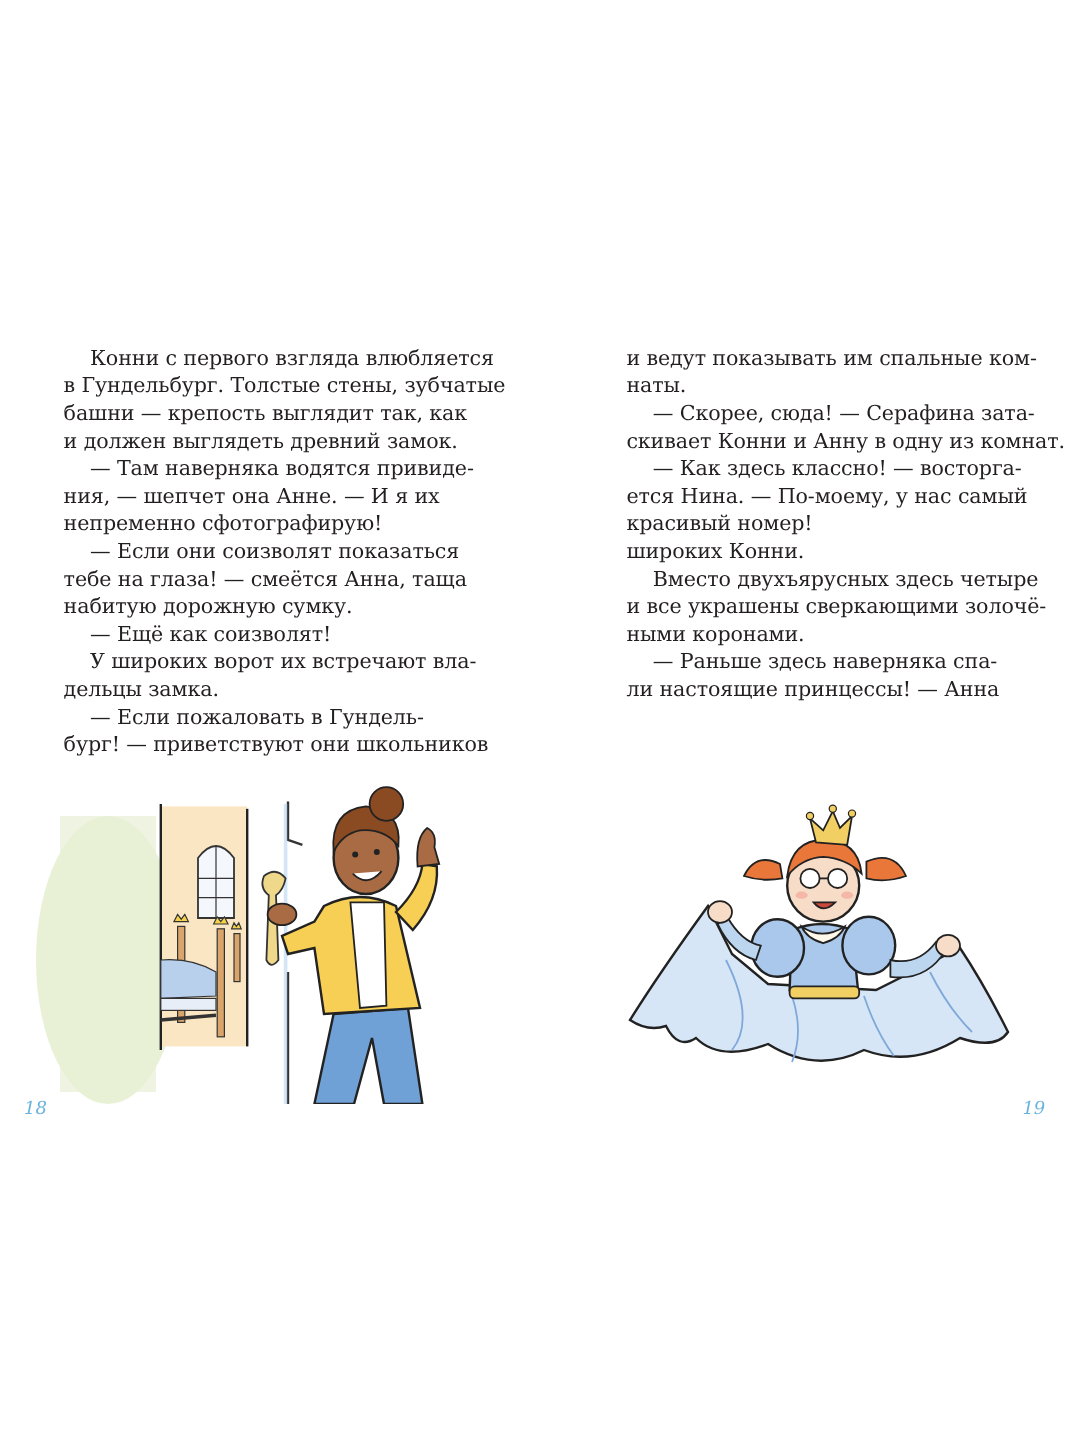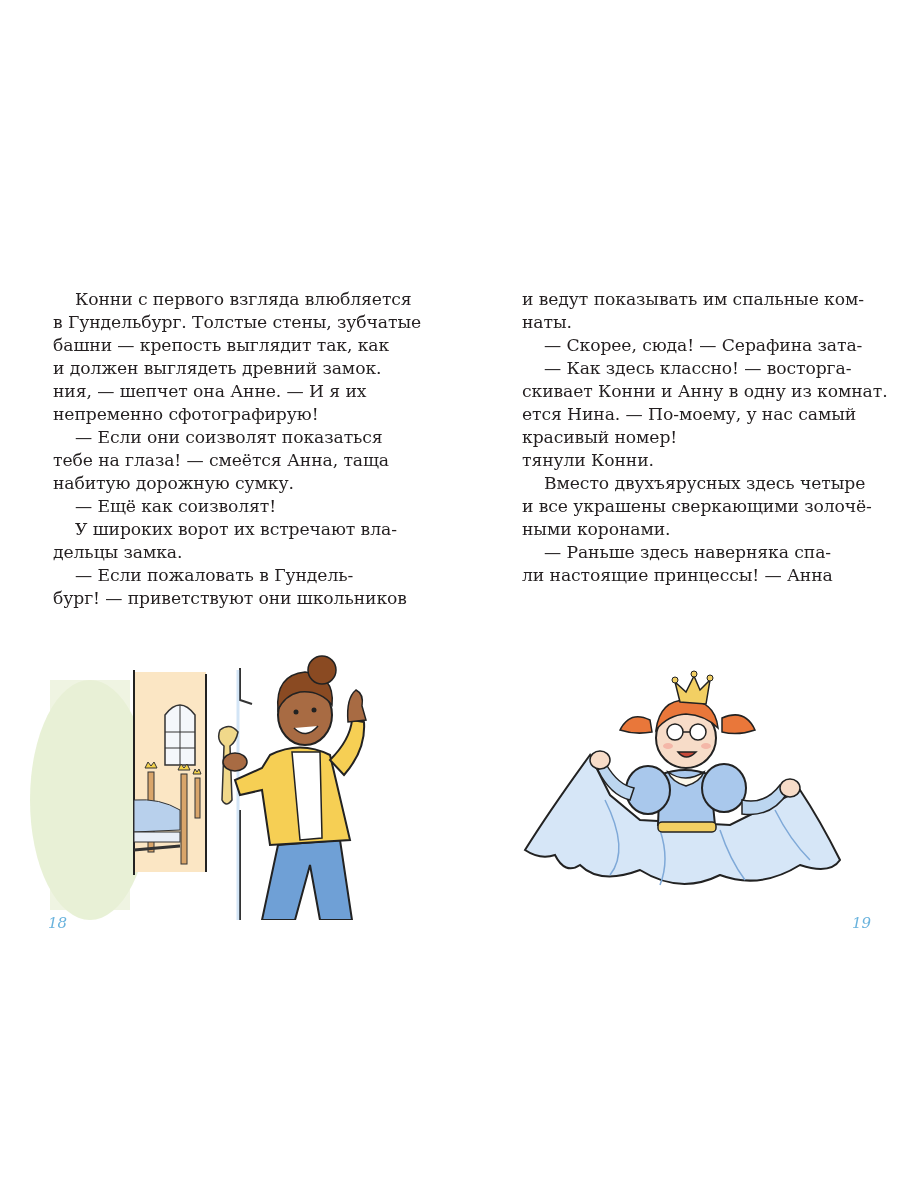--- a/index.html
+++ b/index.html
@@ -8,35 +8,36 @@
     .page { position: absolute; top: 0; height: 876px; }
     .page-left { left: 0; width: 450px; }
     .page-right { left: 450px; width: 450px; text-decoration: underline; }
     .text-col { position: absolute; top: 288px; width: 330px; font-size: 17.2px; line-height: 23px; letter-spacing: -0.1px; }
     .page-left .text-col { left: 53px; }
     .page-right .text-col { left: 72px; }
     .line { display: block; white-space: nowrap; height: 23px; }
     .line.indent { padding-left: 22px; }
     .page-num { position: absolute; top: 914px; font-family: "DejaVu Serif", serif; font-style: italic;
                 font-size: 15px; color: #6ab3dd; }
-    .page-left .page-num { left: 48px; }
+    .page-left .page-num { left: 20px; }
     .page-right .page-num { left: 402px; }
     .illus { position: absolute; }
     .illus-left { left: 30px; top: 650px; width: 340px; height: 270px; }
     .illus-right { left: 60px; top: 660px; width: 340px; height: 240px; }
   </style>
 </head>
 <body>
 
 <div class="page page-left">
   <div class="text-col">
     <span class="line indent">Конни с первого взгляда влюбляется</span>
     <span class="line">в Гундельбург. Толстые стены, зубчатые</span>
     <span class="line">башни — крепость выглядит так, как</span>
     <span class="line">и должен выглядеть древний замок.</span>
+    <span class="line indent">— Там наверняка водятся привиде-</span>
     <span class="line">ния, — шепчет она Анне. — И я их</span>
     <span class="line">непременно сфотографирую!</span>
     <span class="line indent">— Если они соизволят показаться</span>
     <span class="line">тебе на глаза! — смеётся Анна, таща</span>
     <span class="line">набитую дорожную сумку.</span>
     <span class="line indent">— Ещё как соизволят!</span>
     <span class="line indent">У широких ворот их встречают вла-</span>
     <span class="line">дельцы замка.</span>
     <span class="line indent">— Если пожаловать в Гундель-</span>
     <span class="line">бург! — приветствуют они школьников</span>
@@ -94,25 +95,25 @@
   </div>
 
   <div class="page-num">18</div>
 </div>
 
 <div class="page page-right">
   <div class="text-col">
     <span class="line">и ведут показывать им спальные ком-</span>
     <span class="line">наты.</span>
     <span class="line indent">— Скорее, сюда! — Серафина зата-</span>
+    <span class="line">скивает Конни и Анну в одну из комнат.</span>
     <span class="line indent">— Как здесь классно! — восторга-</span>
-    <span class="line">скивает Конни и Анну в одну из комнат.</span>
     <span class="line">ется Нина. — По-моему, у нас самый</span>
     <span class="line">красивый номер!</span>
-    <span class="line">тянули Конни.</span>
+    <span class="line">широких Конни.</span>
     <span class="line indent">Вместо двухъярусных здесь четыре</span>
     <span class="line">и все украшены сверкающими золочё-</span>
     <span class="line">ными коронами.</span>
     <span class="line indent">— Раньше здесь наверняка спа-</span>
     <span class="line">ли настоящие принцессы! — Анна</span>
   </div>
 
   <div class="illus illus-right">
     <svg width="340" height="240" viewBox="0 0 340 240" xmlns="http://www.w3.org/2000/svg">
 

